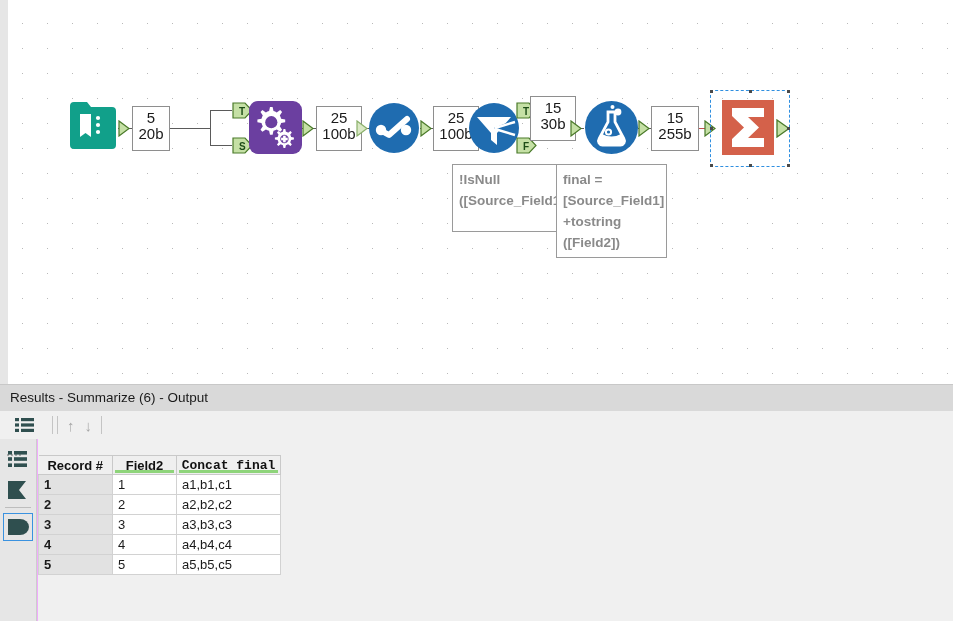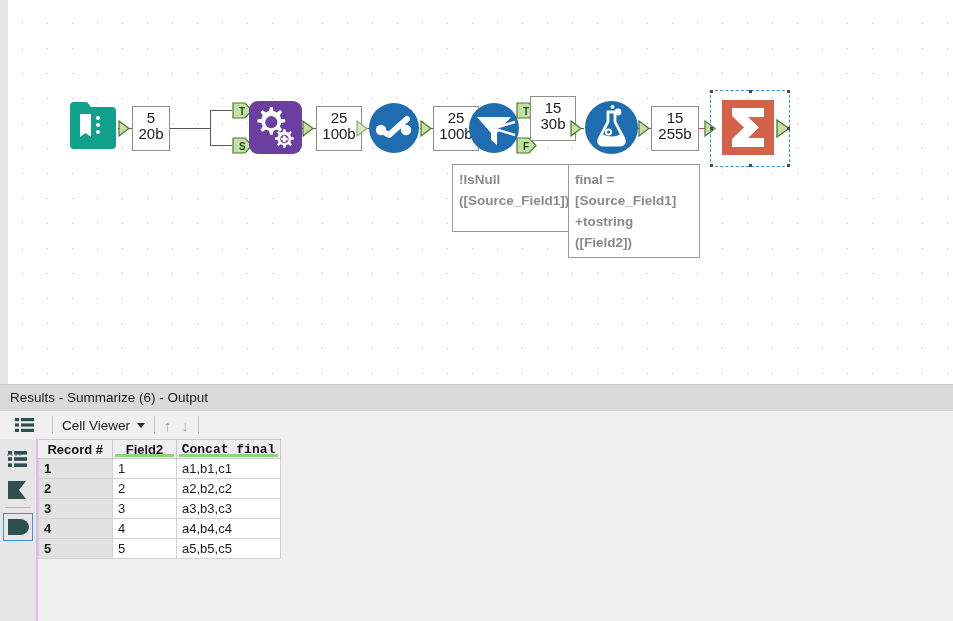--- a/index.html
+++ b/index.html
@@ -208,20 +208,21 @@
     position: absolute;
     left: 38px; top: 54px;
     width: 915px; height: 183px;
     background: #f0f0f0;
   }
   table.dg {
     border-collapse: collapse;
     font-family: "Liberation Sans", sans-serif;
     font-size: 13px;
     table-layout: fixed;
+    margin-top: 16px;
   }
   table.dg th {
     background: #efefef;
     border: 1px solid #c9c9c9;
     border-left: none;
     height: 19px;
     font-weight: bold;
     color: #111111;
     font-size: 13px;
     padding: 0 4px;
@@ -450,21 +451,21 @@
       <div class="handle" style="right:-1px; top:-1px;"></div>
       <div class="handle" style="left:-1px; top:36px;"></div>
       <div class="handle" style="right:-1px; top:36px;"></div>
       <div class="handle" style="left:-1px; bottom:-1px;"></div>
       <div class="handle" style="left:38px; bottom:-1px;"></div>
       <div class="handle" style="right:-1px; bottom:-1px;"></div>
     </div>
 
     <div class="anno" style="left:452px; top:164px; width:120px; height:68px;">!IsNull
 ([Source_Field1])</div>
-    <div class="anno" style="left:568px; top:164px; width:132px; height:94px;">final =
+    <div class="anno" style="left:556px; top:164px; width:111px; height:94px;">final =
 [Source_Field1]
 +tostring
 ([Field2])</div>
 
   </div>
 
   <div id="results">
 
     <div id="results-title">Results - Summarize (6) - Output</div>
 
@@ -473,24 +474,20 @@
         <svg width="20" height="16" viewBox="0 0 20 16">
           <rect x="0" y="1" width="4" height="3.2" fill="#2f4f4f"></rect>
           <rect x="6" y="1" width="13" height="3.2" fill="#2f4f4f"></rect>
           <rect x="0" y="6.4" width="4" height="3.2" fill="#2f4f4f"></rect>
           <rect x="6" y="6.4" width="13" height="3.2" fill="#2f4f4f"></rect>
           <rect x="0" y="11.8" width="4" height="3.2" fill="#2f4f4f"></rect>
           <rect x="6" y="11.8" width="13" height="3.2" fill="#2f4f4f"></rect>
         </svg>
       </div>
       <div class="tb-sep"></div>
-      <div class="tb-item">
-        <span>Cell Viewer</span>
-        <span class="caret"></span>
-      </div>
       <div class="tb-sep"></div>
       <div class="tb-item" style="padding:0 2px;">
         <span class="arrow-btn">↑</span>
         <span class="arrow-btn">↓</span>
       </div>
       <div class="tb-sep"></div>
     </div>
 
     <div id="rail">
       <div class="rail-dots">

